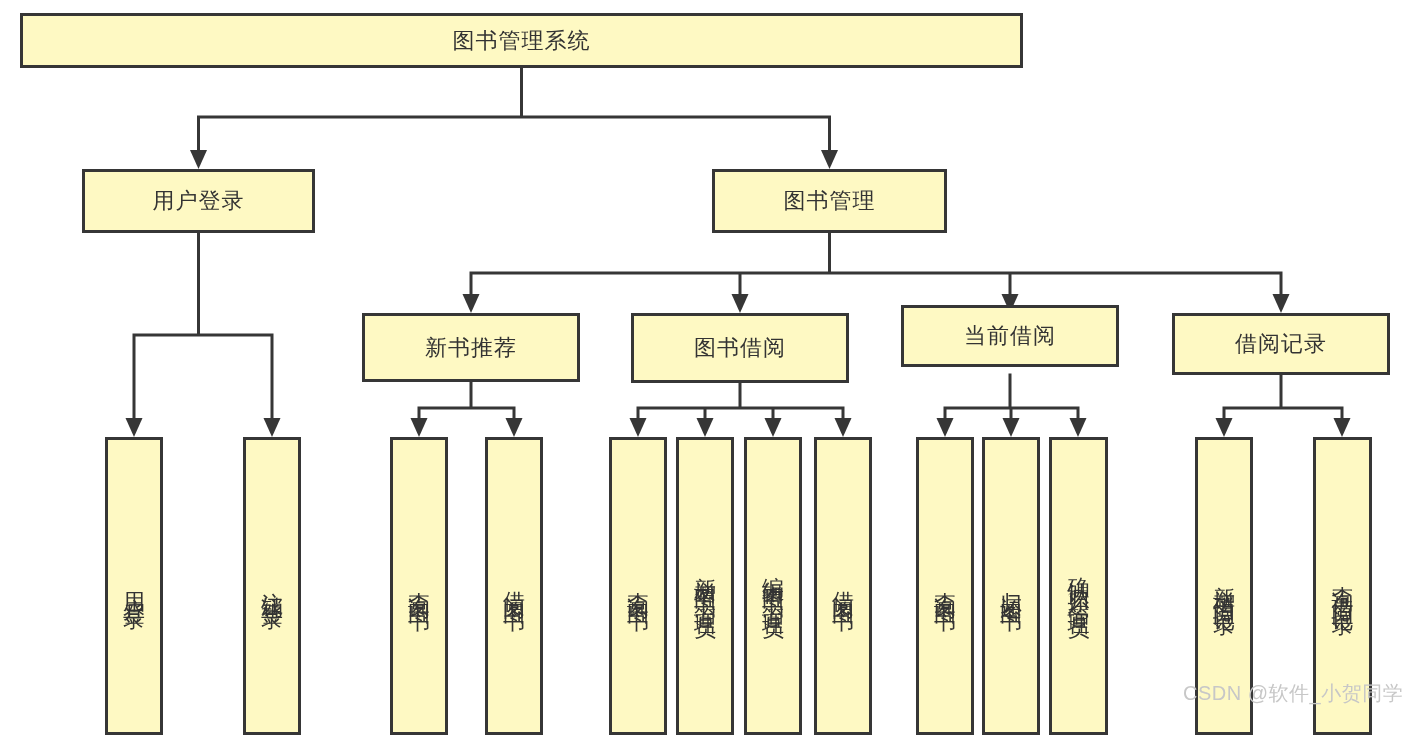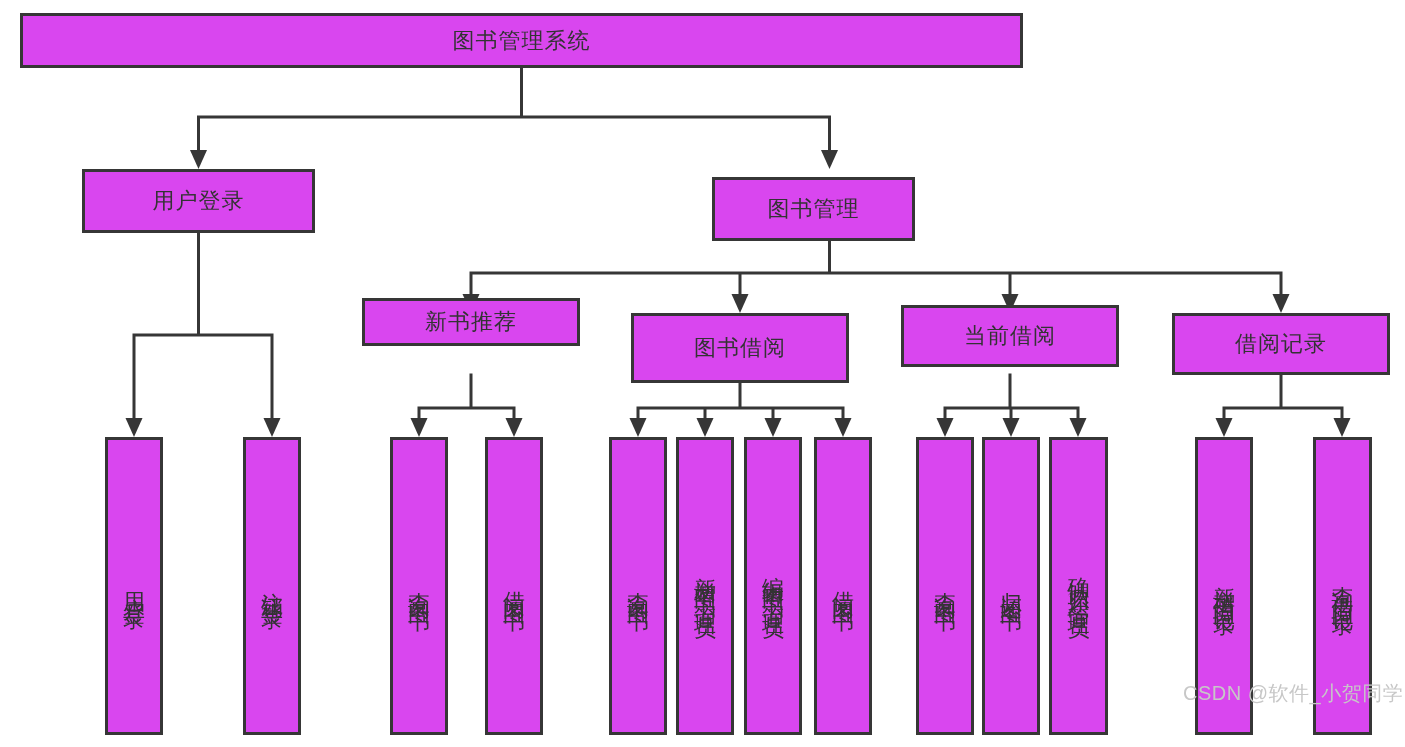--- a/index.html
+++ b/index.html
@@ -7,21 +7,21 @@
     position:relative;
     width:1405px;height:747px;
     background:#ffffff;
     overflow:hidden;
     font-family:"Liberation Sans",sans-serif;
   }
   #connectors{position:absolute;left:0;top:0;z-index:1;}
   .box{
     position:absolute;
     box-sizing:border-box;
-    background:#d946ef;
+    background:#fef9c3;
     border:3px solid #363636;
     display:flex;
     align-items:center;
     justify-content:center;
     z-index:2;
     color:#333333;
   }
   .box .h{
     font-size:22px;
     letter-spacing:1px;
@@ -83,25 +83,25 @@
     </g>
   </svg>
 
   <div class="box" style="left:20px;top:13px;width:1003px;height:55px">
     <span class="h">图书管理系统</span>
   </div>
 
   <div class="box" style="left:82px;top:169px;width:233px;height:64px">
     <span class="h">用户登录</span>
   </div>
-  <div class="box" style="left:712px;top:177px;width:203px;height:64px">
+  <div class="box" style="left:712px;top:169px;width:235px;height:64px">
     <span class="h">图书管理</span>
   </div>
 
-  <div class="box" style="left:362px;top:298px;width:218px;height:48px">
+  <div class="box" style="left:362px;top:313px;width:218px;height:69px">
     <span class="h">新书推荐</span>
   </div>
   <div class="box" style="left:631px;top:313px;width:218px;height:70px">
     <span class="h">图书借阅</span>
   </div>
   <div class="box" style="left:901px;top:305px;width:218px;height:62px">
     <span class="h">当前借阅</span>
   </div>
   <div class="box" style="left:1172px;top:313px;width:218px;height:62px">
     <span class="h">借阅记录</span>

